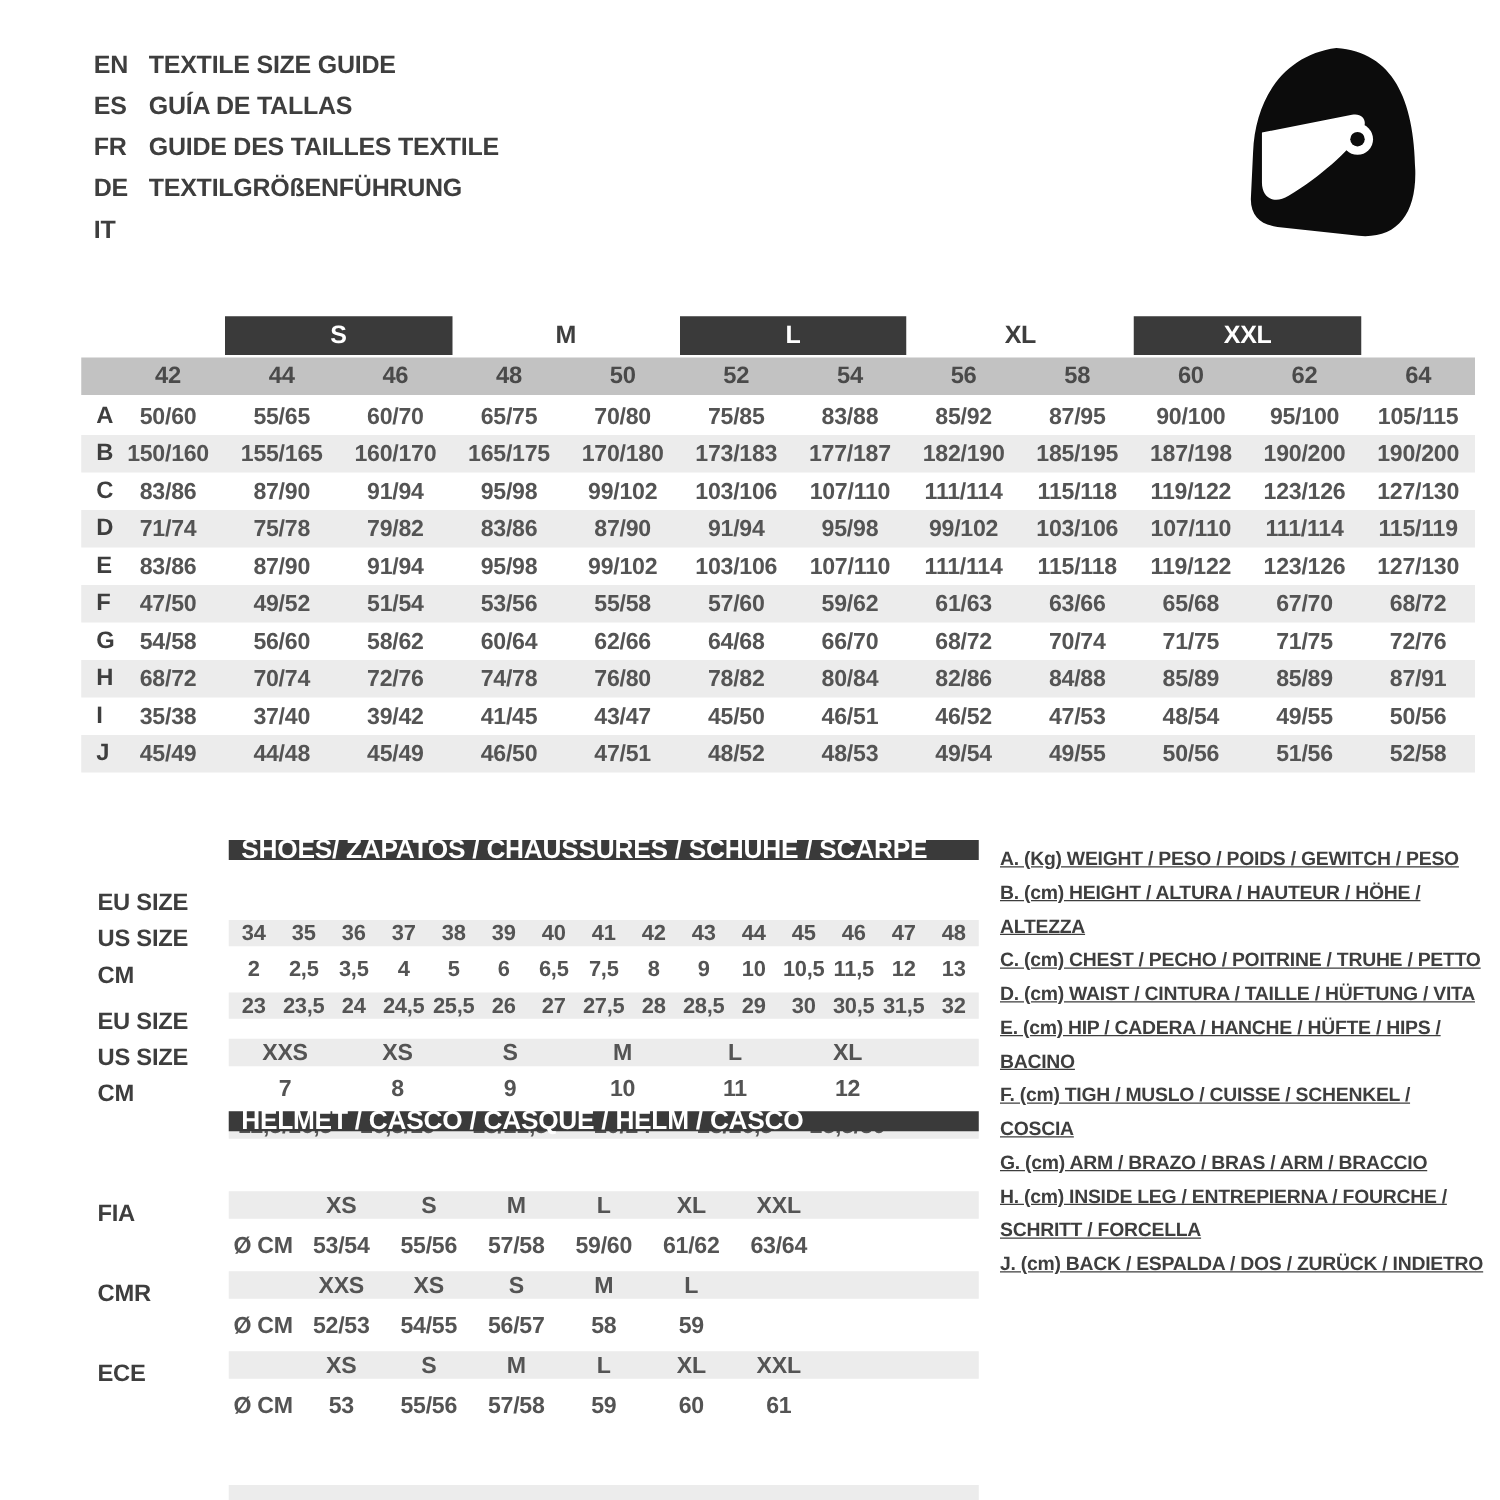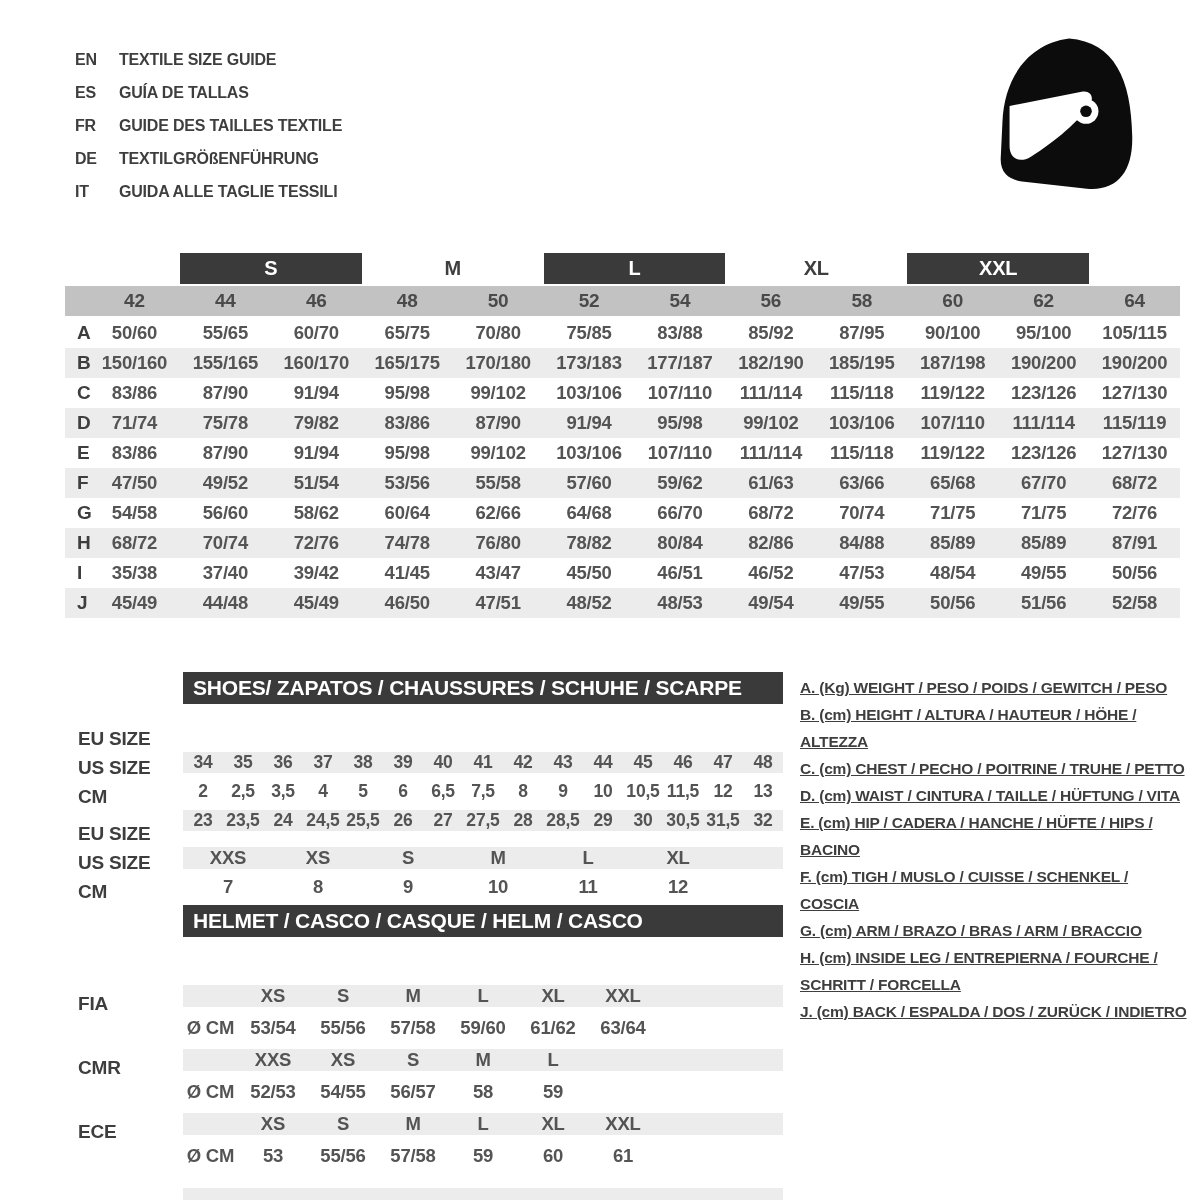--- a/index.html
+++ b/index.html
@@ -3,42 +3,42 @@
 <meta charset="utf-8">
 <style>
   html,body{margin:0;padding:0;background:#fff;}
   .page{
     position:relative;width:1200px;height:1200px;background:#fff;overflow:hidden;
     font-family:"Liberation Sans","DejaVu Sans",sans-serif;font-weight:bold;
     color:var(--text,#3e3e3e);letter-spacing:-0.2px;
   }
   
   .langs{position:absolute;left:75px;top:36px;}
-  .lang-row{display:flex;height:33px;align-items:flex-end;font-size:16px;}
+  .lang-row{display:flex;height:33px;align-items:center;font-size:20px;}
   .lang-code{width:44px;}
   
   .helmet-icon{position:absolute;left:982px;top:28px;width:160px;height:172px;}
   
   .main-table{position:absolute;left:65px;top:253px;width:1115px;}
   .grid-row{display:grid;grid-template-columns:24px repeat(12,1fr);}
   .band-row{height:31px;margin-bottom:2px;}
   .band{display:flex;align-items:center;justify-content:center;font-size:20px;}
   .band.dark{background:var(--dark,#3a3a3a);color:#fff;}
   .band.light{color:var(--text,#3e3e3e);}
   .hdr-row{height:30px;background:var(--band,#c2c2c2);margin-bottom:2px;}
   .hdr-cell,.cell,.row-label{display:flex;align-items:center;justify-content:center;}
   .hdr-cell{font-size:19px;color:#4a4a4a;}
   .data-row{height:30px;}
   .data-row.striped{background:var(--stripe,#ececec);}
   .row-label{font-size:19px;justify-content:flex-start;padding-left:12px;}
   .cell{font-size:18.5px;color:#545454;}
   
   .lower{position:absolute;left:65px;top:672px;width:720px;}
   .lt-title-row{display:grid;grid-template-columns:118px 600px;}
-  .lt-bar{height:32px;background:var(--dark,#3a3a3a);color:#fff;display:flex;align-items:center;
+  .lt-bar{height:16px;background:var(--dark,#3a3a3a);color:#fff;display:flex;align-items:center;
           padding-left:10px;font-size:21px;box-sizing:border-box;}
   .lt-row{display:grid;grid-template-columns:118px 600px;}
   .lt-label{display:flex;align-items:center;font-size:19px;padding-left:13px;}
   .lt-content{display:grid;margin-top:48px;}
   .lt-content.striped{background:var(--stripe,#ececec);}
   .shoes-grid{grid-template-columns:repeat(15,1fr);}
   .gloves-grid{grid-template-columns:repeat(6,90px) 1fr;}
   .helmet-grid{grid-template-columns:55px repeat(6,70px) 1fr;}
   .shoes .lt-row,.gloves .lt-row{height:29px;}
   .helmets .lt-row{height:32px;}
@@ -70,21 +70,20 @@
       <div class="lang-row">
         <div class="lang-code">FR</div>
         <div class="lang-label">GUIDE DES TAILLES TEXTILE</div>
       </div>
       <div class="lang-row">
         <div class="lang-code">DE</div>
         <div class="lang-label">TEXTILGRÖßENFÜHRUNG</div>
       </div>
       <div class="lang-row">
         <div class="lang-code">IT</div>
-        <div class="lang-label">GUIDA ALLE TAGLIE TESSILI</div>
       </div>
     </div>
 
   <div class="helmet-icon">
     <svg viewBox="0 0 180 190" width="160" height="172" aria-hidden="true">
       <path d="M98 10 C52 16 25 54 23 104 L21 146 C21 162 31 169 45 171 L118 179 C152 182 170 160 169 120 C168 56 149 14 98 10 Z" fill="#0c0c0c"></path>
       <path d="M31 86 L112 70 C122 68 127 76 121 85 C109 103 83 126 55 143 C42 151 31 145 31 131 Z" fill="#ffffff"></path>
       <circle cx="117" cy="92" r="14" fill="#ffffff"></circle>
       <circle cx="117" cy="92" r="6.5" fill="#0c0c0c"></circle>
     </svg>

